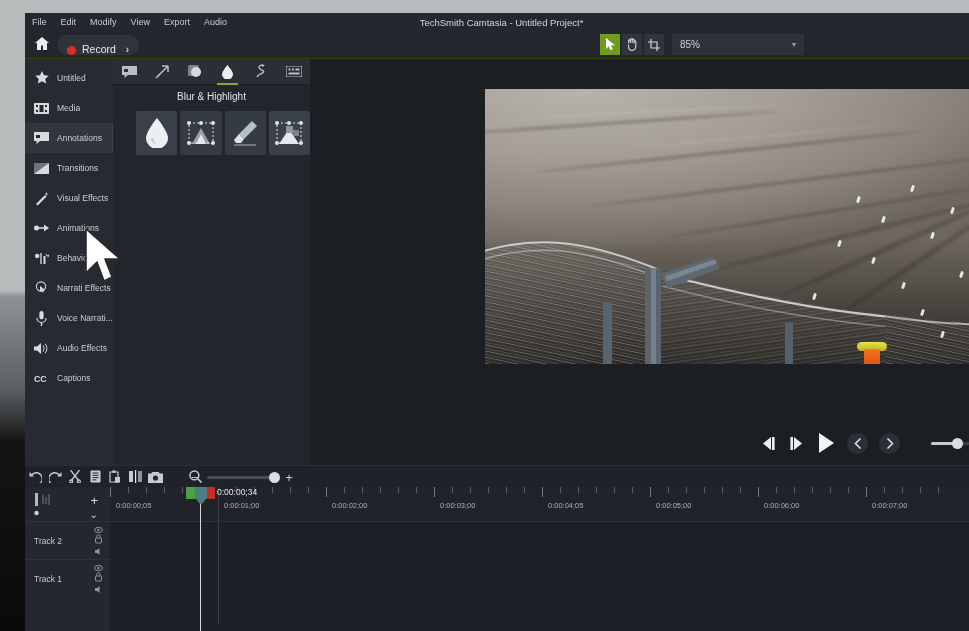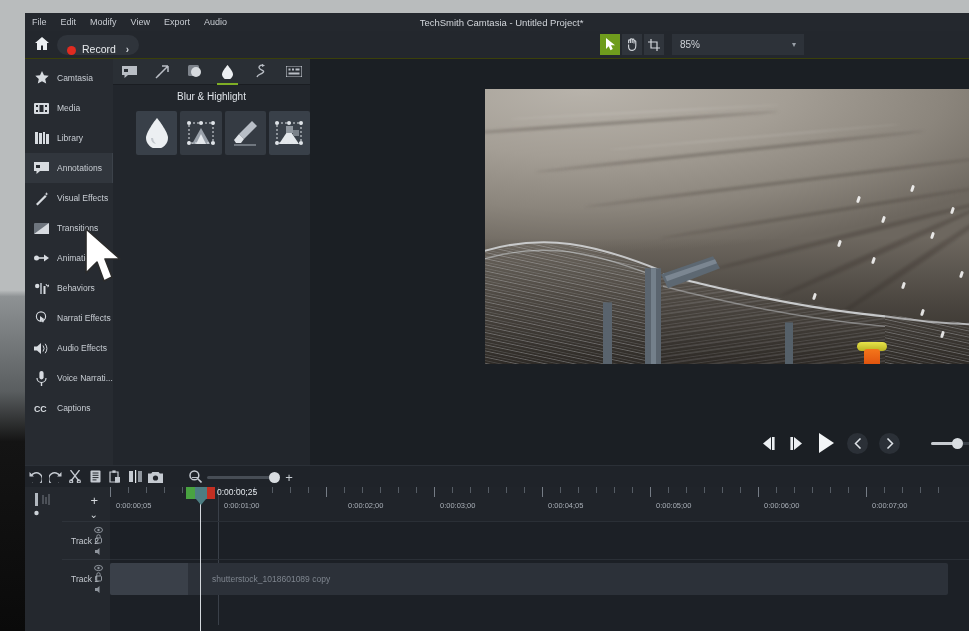--- a/index.html
+++ b/index.html
@@ -199,21 +199,21 @@
   .tl-knob { position: absolute; right: -3px; top: -4px; width: 11px; height: 11px; border-radius: 50%; background: #d9dde1; }
 
   .tl-body { flex: 1; display: flex; min-height: 0; position: relative; }
   .tl-left { width: 85px; flex: none; background: #24282e; position: relative; }
   .tl-ctrlrow { height: 34px; position: relative; }
   .tl-plus { position: absolute; right: 12px; top: 6px; color: #d6dade; font-size: 13px; }
   .tl-chev { position: absolute; right: 12px; top: 22px; color: #d6dade; font-size: 10px; }
   .tl-marks { position: absolute; left: 8px; top: 6px; color: #b2b8bf; font-size: 9px; line-height: 9px; }
   .trk-hdr {
     height: 38px; border-top: 1px solid #2e333a; position: relative;
-    display: flex; align-items: center; margin-left: 37px;
+    display: flex; align-items: center;
   }
   .trk-name { font-size: 8.5px; color: #c6cbd1; margin-left: 9px; }
   .trk-toggles {
     position: absolute; right: 7px; top: 4px; display: flex; flex-direction: column;
     gap: 2px; align-items: center; color: #8e949c; font-size: 7px;
   }
   .tl-right { flex: 1; position: relative; background: #1c2026; min-width: 0; }
   .ruler { height: 34px; position: relative; background: #20242a; }
   .ruler .tick { position: absolute; top: 0; width: 1px; height: 6px; background: #555c64; }
   .ruler .tick.major { height: 10px; background: #757c85; }
@@ -298,77 +298,66 @@
   <div class="middle">
 
     <div class="sidebar">
 
       <div class="sb-item">
         <span class="sb-ico">
           <svg width="14" height="14" viewBox="0 0 14 14">
               <path d="M7 0l2 4.3 4.7.5-3.5 3.2 1 4.6L7 10.2 2.8 12.6l1-4.6L.3 4.8 5 4.3z" fill="#d7dbe0"></path>
             </svg>
         </span>
-        <span class="sb-label">Camtasia</span>
+        <span class="sb-label">Untitled</span>
       </div>
 
       <div class="sb-item">
         <span class="sb-ico">
           <svg width="15" height="11" viewBox="0 0 15 11">
               <rect x="0" y="0" width="15" height="11" rx="1" fill="#d7dbe0"></rect>
               <rect x="2" y="2" width="2" height="2" fill="#272b31"></rect>
               <rect x="2" y="7" width="2" height="2" fill="#272b31"></rect>
               <rect x="11" y="2" width="2" height="2" fill="#272b31"></rect>
               <rect x="11" y="7" width="2" height="2" fill="#272b31"></rect>
               <rect x="5.5" y="2" width="4" height="7" fill="#272b31"></rect>
             </svg>
         </span>
         <span class="sb-label">Media</span>
       </div>
 
-      <div class="sb-item">
-        <span class="sb-ico">
-          <svg width="14" height="12" viewBox="0 0 14 12">
-              <rect x="0" y="0" width="3" height="12" fill="#d7dbe0"></rect>
-              <rect x="4" y="1" width="3" height="11" fill="#d7dbe0"></rect>
-              <rect x="8" y="0" width="2" height="12" fill="#d7dbe0"></rect>
-              <rect x="11" y="2" width="3" height="10" fill="#d7dbe0"></rect>
-            </svg>
-        </span>
-        <span class="sb-label">Library</span>
-      </div>
 
       <div class="sb-item selected">
         <span class="sb-ico">
           <svg width="15" height="12" viewBox="0 0 15 12">
               <path d="M0 0h15v9H6l-3.5 3V9H0z" fill="#d7dbe0"></path>
               <rect x="2" y="3" width="4" height="3" fill="#272b31"></rect>
             </svg>
         </span>
         <span class="sb-label">Annotations</span>
       </div>
 
       <div class="sb-item">
         <span class="sb-ico">
+          <svg width="15" height="11" viewBox="0 0 15 11">
+              <rect x="0" y="0" width="15" height="11" rx="1" fill="#6e757e"></rect>
+              <path d="M0 11L15 0v11z" fill="#d7dbe0"></path>
+            </svg>
+        </span>
+        <span class="sb-label">Transitions</span>
+      </div>
+
+      <div class="sb-item">
+        <span class="sb-ico">
           <svg width="15" height="15" viewBox="0 0 15 15">
               <path d="M2 13L11 4l1.6 1.6L3.6 14.6z" fill="#d7dbe0"></path>
               <path d="M12.5 1l.5 1.4 1.4.5-1.4.5-.5 1.4-.5-1.4L10.6 3l1.4-.5z" fill="#d7dbe0"></path>
             </svg>
         </span>
         <span class="sb-label">Visual Effects</span>
-      </div>
-
-      <div class="sb-item">
-        <span class="sb-ico">
-          <svg width="15" height="11" viewBox="0 0 15 11">
-              <rect x="0" y="0" width="15" height="11" rx="1" fill="#6e757e"></rect>
-              <path d="M0 11L15 0v11z" fill="#d7dbe0"></path>
-            </svg>
-        </span>
-        <span class="sb-label">Transitions</span>
       </div>
 
       <div class="sb-item">
         <span class="sb-ico">
           <svg width="15" height="10" viewBox="0 0 15 10">
               <circle cx="2.5" cy="5" r="2.5" fill="#d7dbe0"></circle>
               <rect x="4" y="4.2" width="7" height="1.6" fill="#d7dbe0"></rect>
               <path d="M10 1.5L15 5l-5 3.5z" fill="#d7dbe0"></path>
             </svg>
         </span>
@@ -392,37 +381,37 @@
           <svg width="14" height="14" viewBox="0 0 14 14">
               <circle cx="6" cy="5.5" r="4.6" fill="none" stroke="#d7dbe0" stroke-width="1.1"></circle>
               <path d="M5 5v6l1.6-1.7 1.1 2.3 1.2-.6-1.1-2.2h2.3z" fill="#d7dbe0"></path>
             </svg>
         </span>
         <span class="sb-label">Narrati Effects</span>
       </div>
 
       <div class="sb-item">
         <span class="sb-ico">
-          <svg width="15" height="13" viewBox="0 0 15 13">
-              <path d="M0 4.5h3L7 1v11L3 8.5H0z" fill="#d7dbe0"></path>
-              <path d="M9 3.5a5 5 0 0 1 0 6M11.2 1.8a8 8 0 0 1 0 9.4" fill="none" stroke="#d7dbe0" stroke-width="1"></path>
-            </svg>
-        </span>
-        <span class="sb-label">Audio Effects</span>
-      </div>
-
-      <div class="sb-item">
-        <span class="sb-ico">
           <svg width="11" height="15" viewBox="0 0 11 15">
               <rect x="3.4" y="0" width="4.2" height="8.4" rx="2.1" fill="#d7dbe0"></rect>
               <path d="M1 7a4.5 4.5 0 0 0 9 0" fill="none" stroke="#d7dbe0" stroke-width="1.2"></path>
               <rect x="4.8" y="11" width="1.4" height="4" fill="#d7dbe0"></rect>
             </svg>
         </span>
         <span class="sb-label">Voice Narrati...</span>
+      </div>
+
+      <div class="sb-item">
+        <span class="sb-ico">
+          <svg width="15" height="13" viewBox="0 0 15 13">
+              <path d="M0 4.5h3L7 1v11L3 8.5H0z" fill="#d7dbe0"></path>
+              <path d="M9 3.5a5 5 0 0 1 0 6M11.2 1.8a8 8 0 0 1 0 9.4" fill="none" stroke="#d7dbe0" stroke-width="1"></path>
+            </svg>
+        </span>
+        <span class="sb-label">Audio Effects</span>
       </div>
 
       <div class="sb-item">
         <span class="sb-ico">
           <svg width="17" height="10" viewBox="0 0 17 10">
               <text x="0" y="9" font-family="Liberation Sans" font-size="10" font-weight="bold" fill="#d7dbe0">CC</text>
             </svg>
         </span>
         <span class="sb-label">Captions</span>
       </div>
@@ -773,44 +762,38 @@
             <div class="tick" style="left:720px"></div>
           <div class="tick" style="left:738px"></div>
           <div class="tick major" style="left:756px"></div>
           <div class="tick" style="left:774px"></div>
             <div class="tick" style="left:792px"></div>
           <div class="tick" style="left:810px"></div>
             <div class="tick" style="left:828px"></div>
 
           <div class="lbl" style="left:6px">0:00:00;05</div>
           <div class="lbl" style="left:114px">0:00:01;00</div>
-          <div class="lbl" style="left:238px">0:00:02;00</div>
+          <div class="lbl" style="left:222px">0:00:02;00</div>
           <div class="lbl" style="left:330px">0:00:03;00</div>
           <div class="lbl" style="left:438px">0:00:04;05</div>
           <div class="lbl" style="left:546px">0:00:05;00</div>
           <div class="lbl" style="left:654px">0:00:06;00</div>
           <div class="lbl" style="left:762px">0:00:07;00</div>
 
           <div class="vline" style="left:108px"></div>
         </div>
 
         <div class="trk-row"></div>
 
-        <div class="trk-row">
-          <div class="clip" style="width:838px">
-            <div class="clip-thumb"></div>
-            <div class="clip-label">shutterstock_1018601089 copy</div>
-          </div>
-        </div>
 
         <div class="playhead" style="left:90px">
           <div class="ph-head">
             <span class="ph-g"></span>
             <span class="ph-t"></span>
             <span class="ph-r"></span>
           </div>
           <div class="ph-tri"></div>
-          <div class="ph-time">0:00:00;25</div>
+          <div class="ph-time">0:00:00;34</div>
         </div>
       </div>
     </div>
   </div>
 </div>
 
 </body></html>

